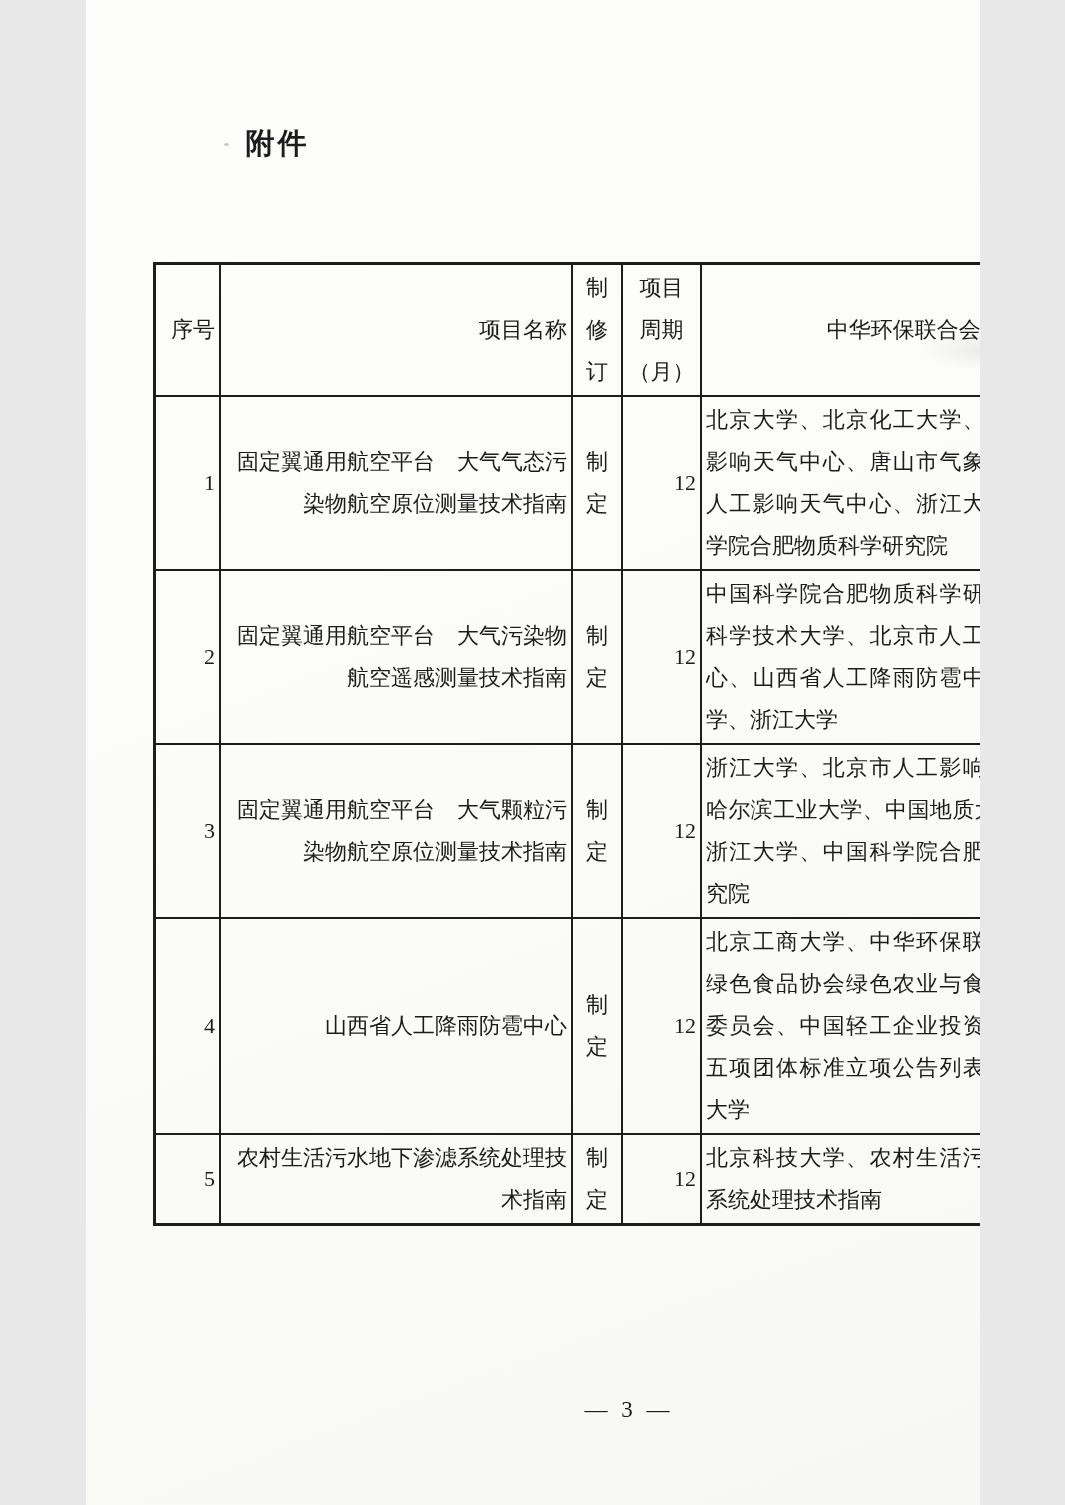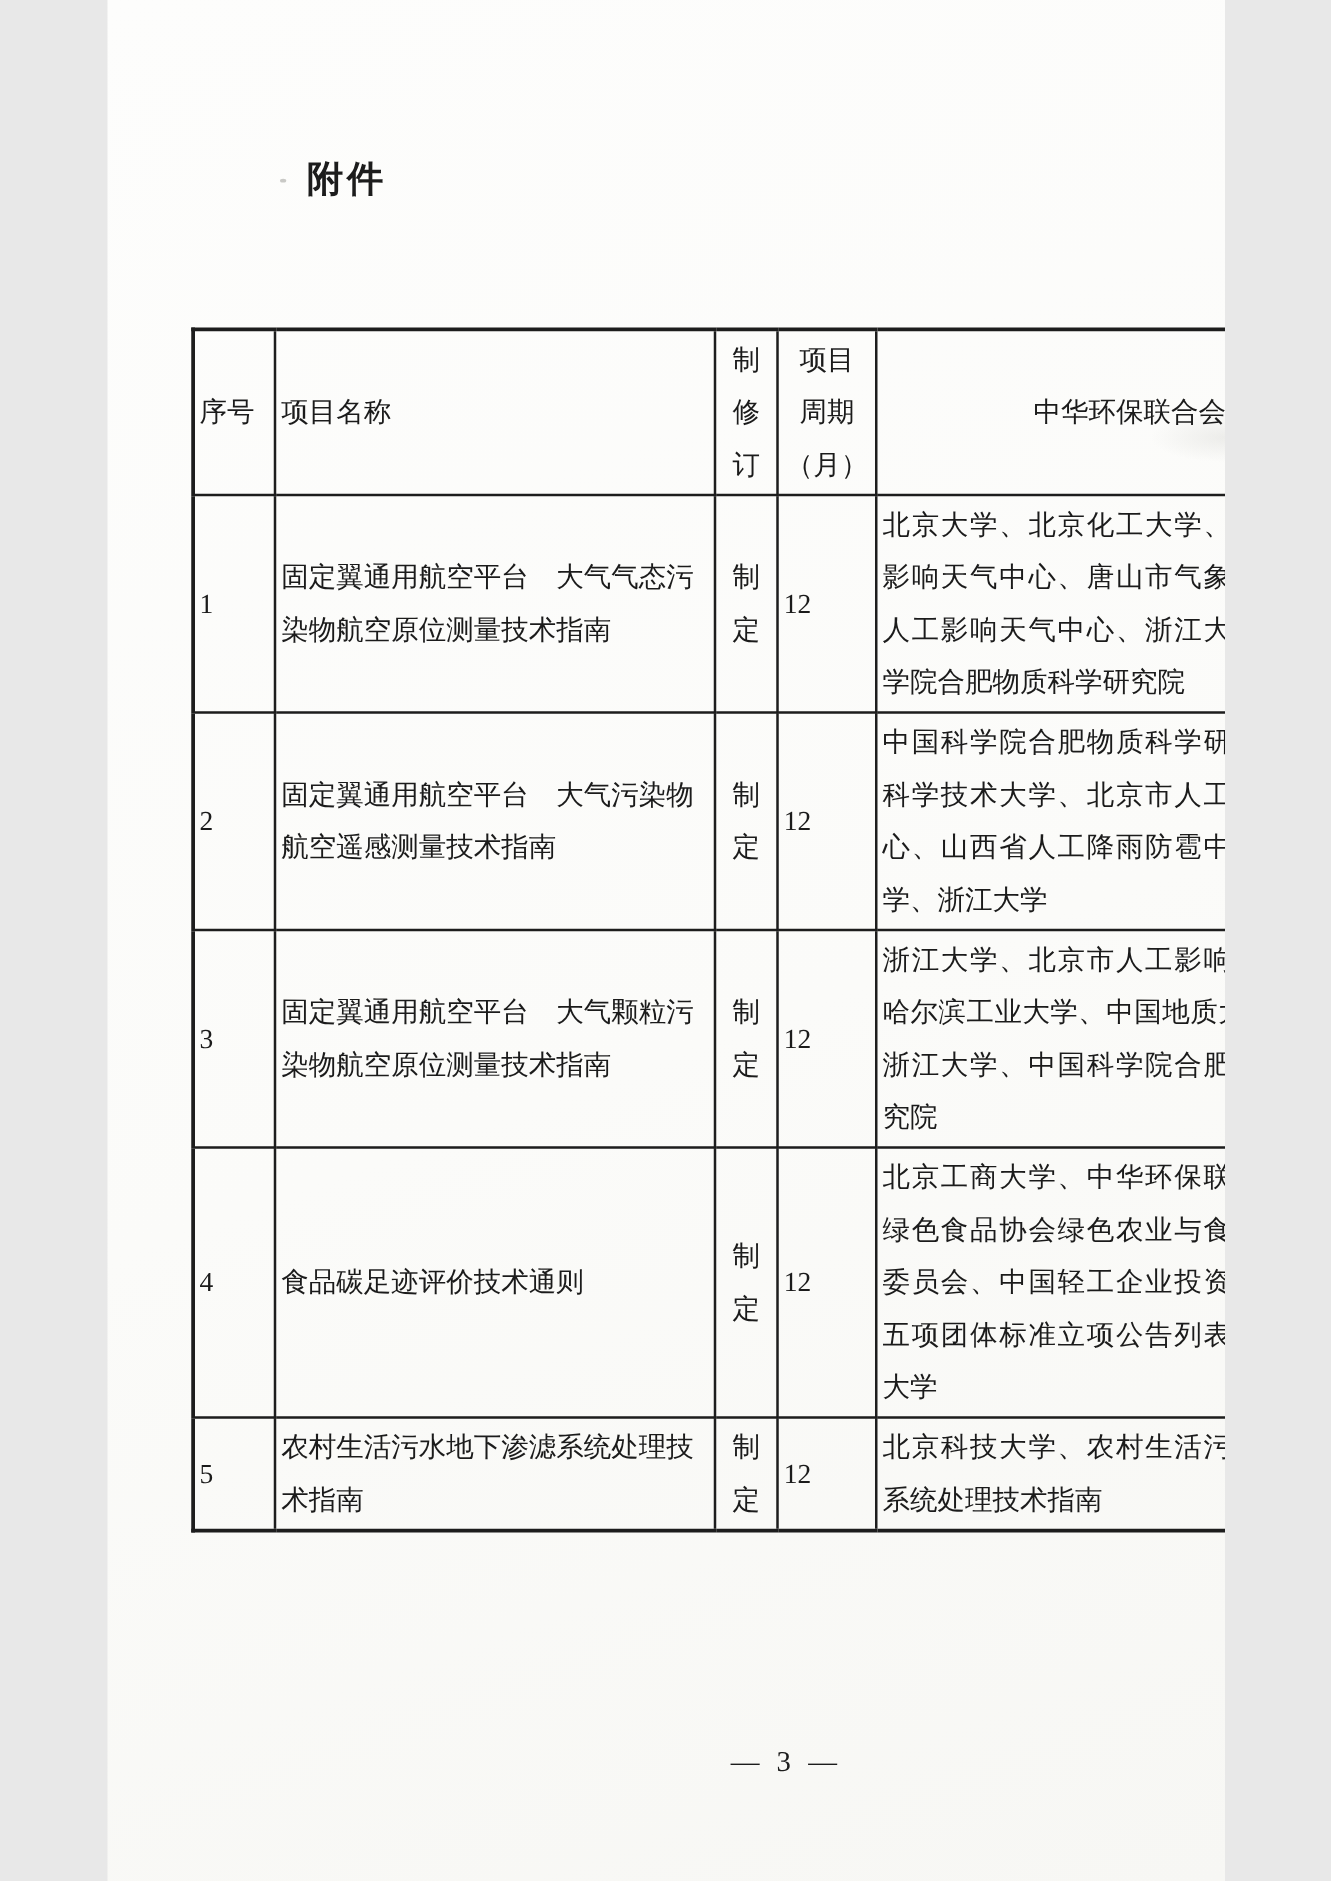--- a/index.html
+++ b/index.html
@@ -73,21 +73,21 @@
   table.standards td:last-child {
     border-right-width: 3px;
   }
 
   col.c-index    { width: 66px; }
   col.c-name     { width: 352px; }
   col.c-revision { width: 50px; }
   col.c-cycle    { width: 79px; }
   col.c-drafters { width: 406px; }
 
-  .cell-center { text-align: left; }
+  .cell-center { text-align: right; }
 
   .cell-pre {
     text-align: center;
     white-space: pre-line;
   }
 
   td.cell-drafters, th.cell-drafters-h {
     text-align: justify;
     text-align-last: auto;
     padding: 2px 9px;
@@ -167,21 +167,21 @@
       <tr>
         <td class="cell-center">3</td>
         <td class="cell-center">固定翼通用航空平台　大气颗粒污染物航空原位测量技术指南</td>
         <td class="cell-pre">制
 定</td>
         <td class="cell-center">12</td>
         <td class="cell-drafters">浙江大学、北京市人工影响天气中心、哈尔滨工业大学、中国地质大学(武汉)、浙江大学、中国科学院合肥物质科学研究院</td>
       </tr>
       <tr>
         <td class="cell-center">4</td>
-        <td class="cell-center">食品碳足迹评价技术通则</td>
+        <td class="cell-center">山西省人工降雨防雹中心</td>
         <td class="cell-pre">制
 定</td>
         <td class="cell-center">12</td>
         <td class="cell-drafters">北京工商大学、中华环保联合会、中国绿色食品协会绿色农业与食物营养专业委员会、中国轻工企业投资发展协会、五项团体标准立项公告列表、中国农业大学</td>
       </tr>
       <tr>
         <td class="cell-center">5</td>
         <td class="cell-center">农村生活污水地下渗滤系统处理技术指南</td>
         <td class="cell-pre">制
 定</td>

